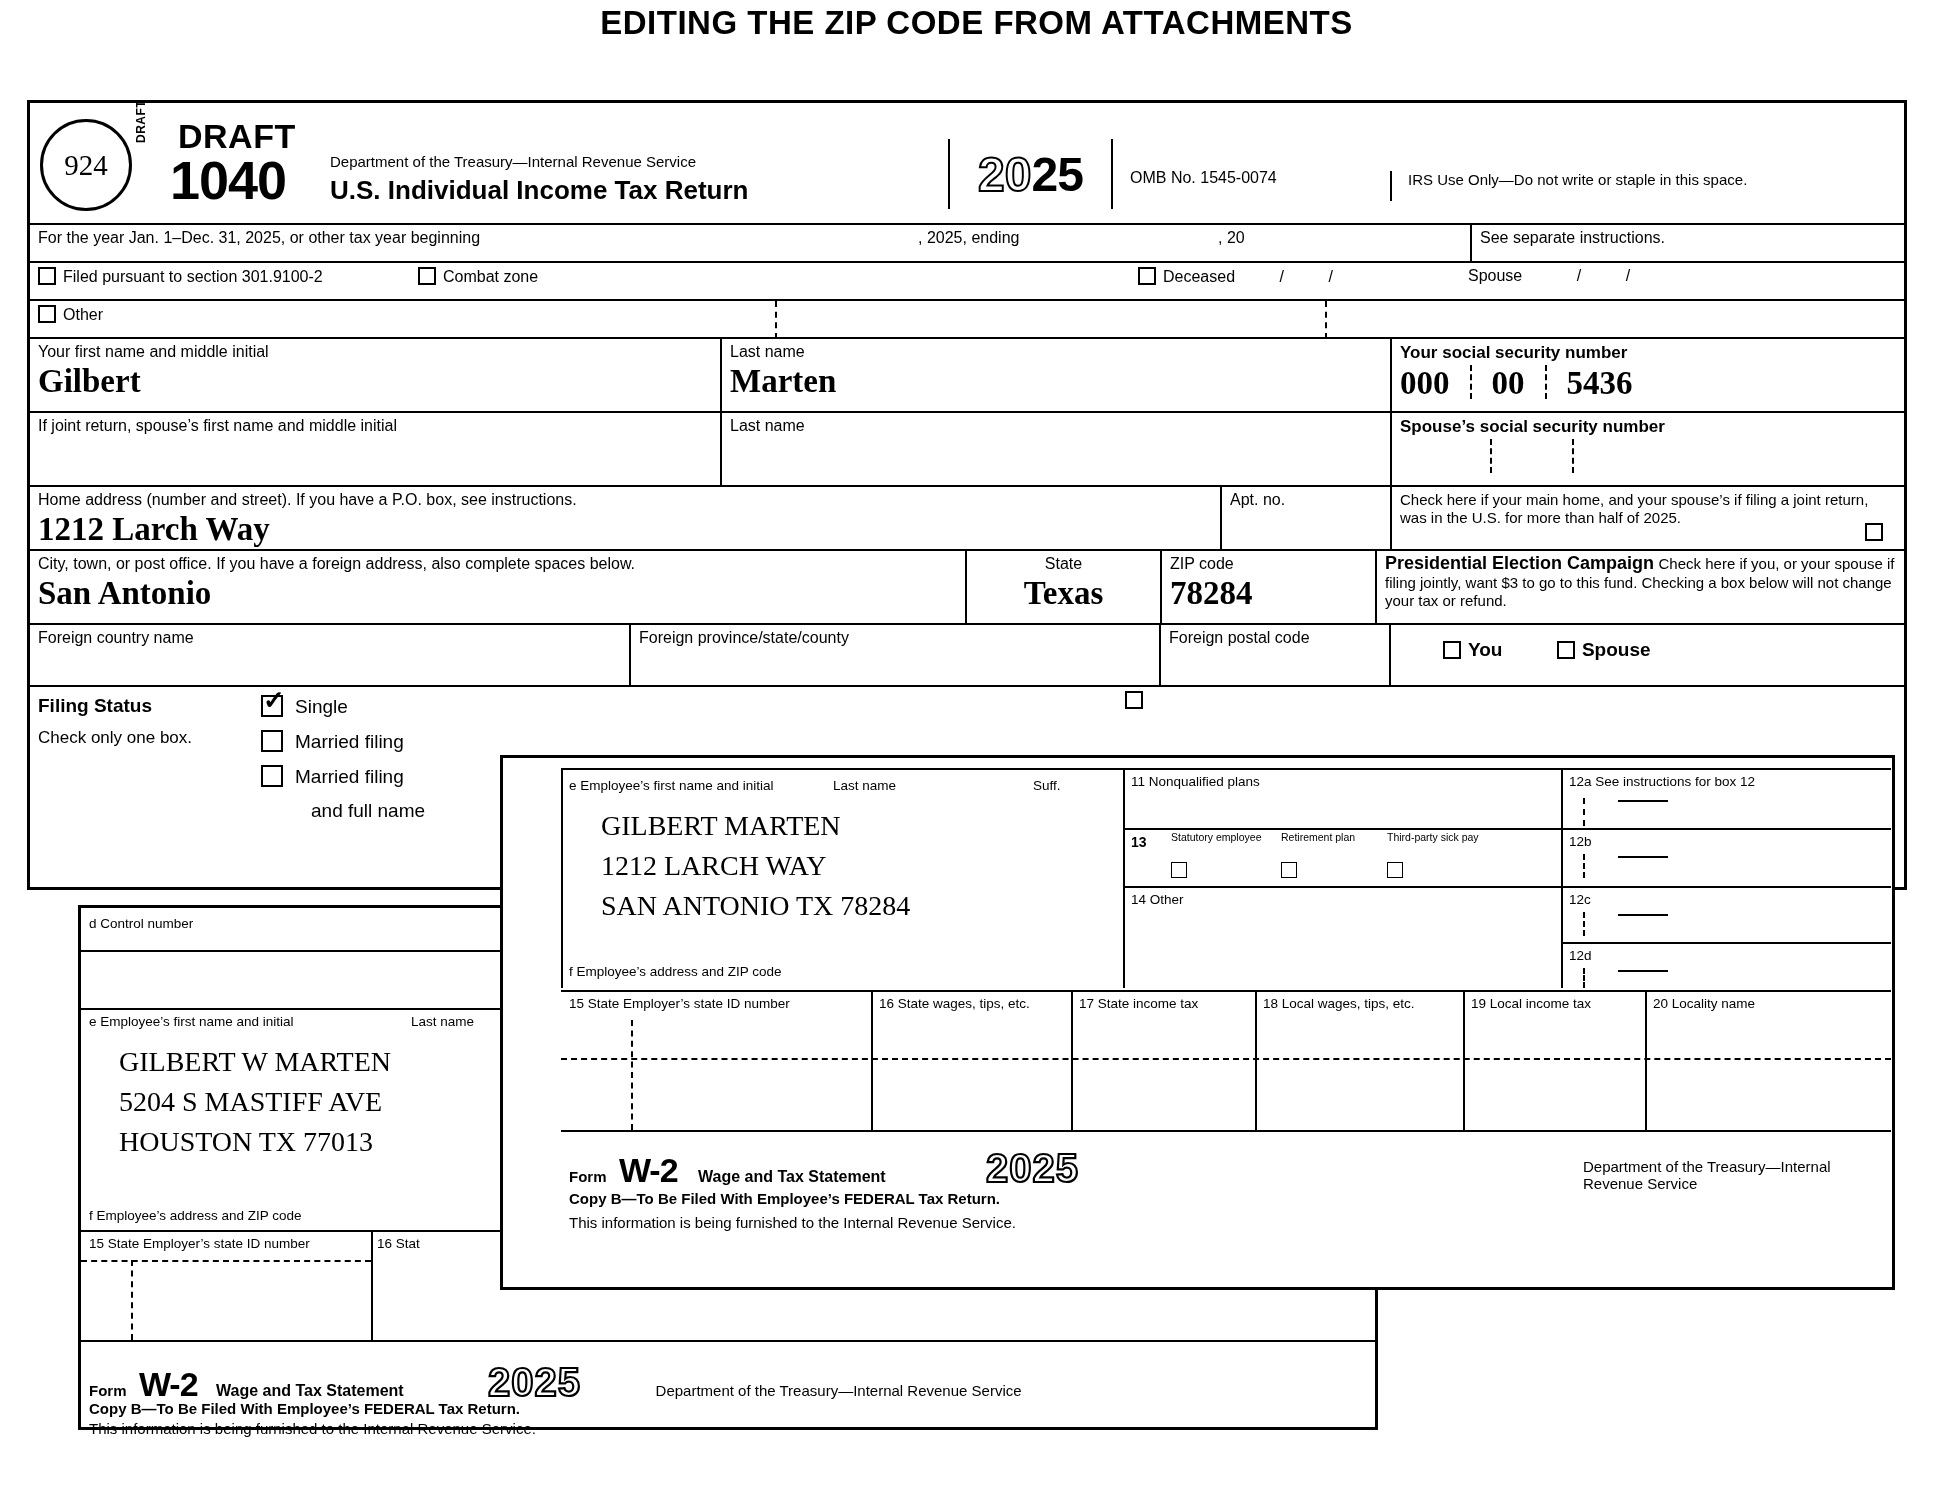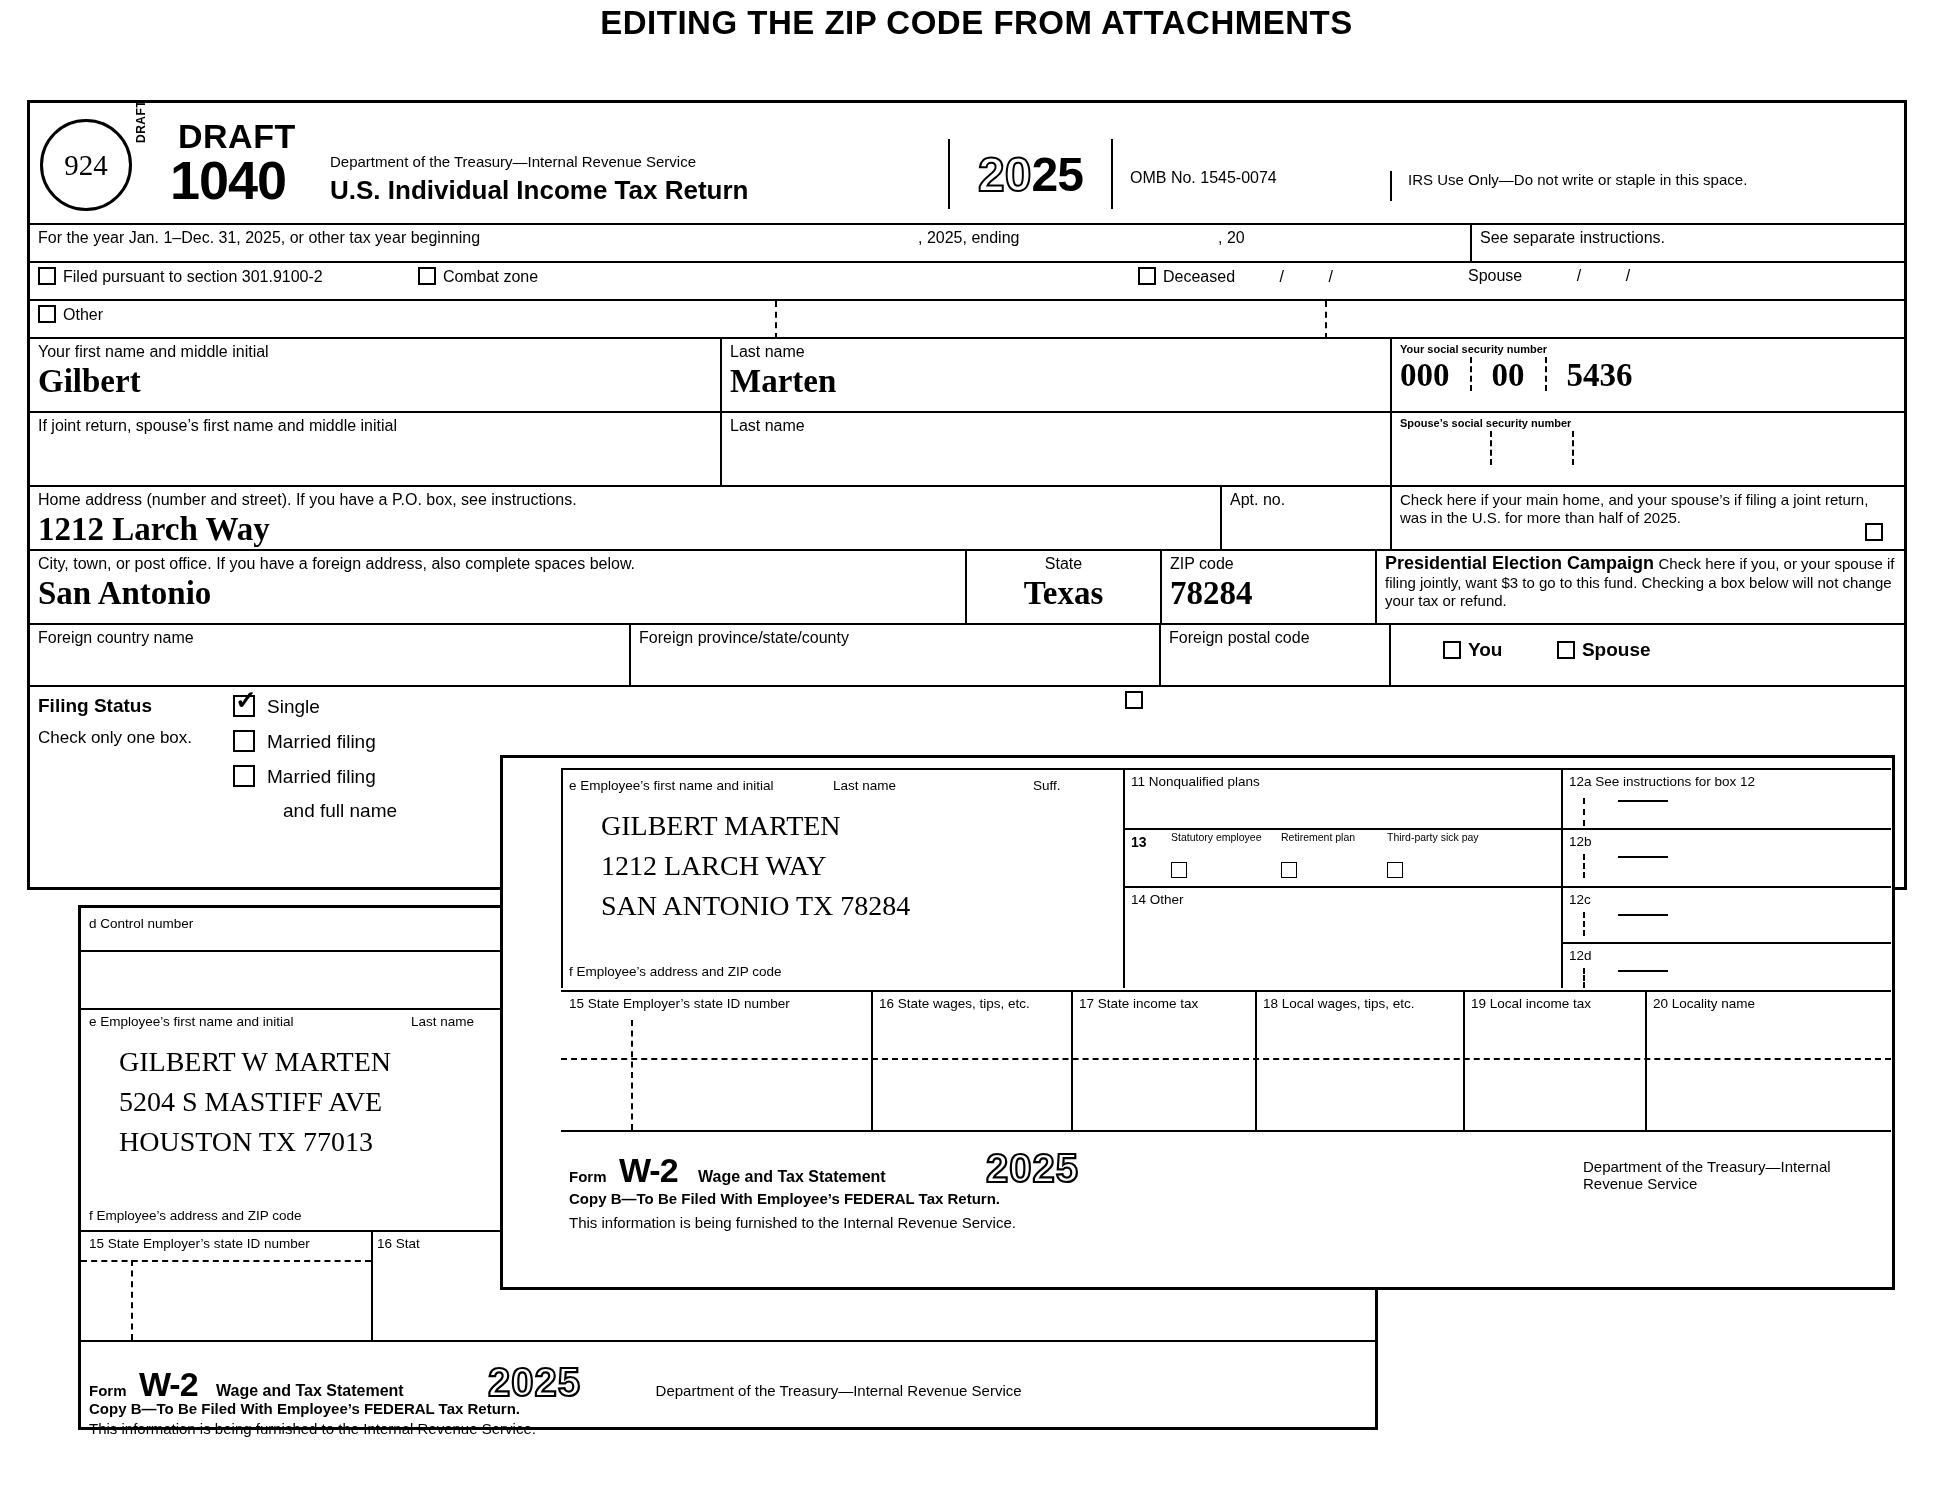--- a/index.html
+++ b/index.html
@@ -107,21 +107,21 @@
   .dashed-v {
     position: absolute; width: 0; border-left: 2px dashed #000;
   }
 
   .names-row { height: 74px; }
   .names-row .n1 { width: 690px; }
   .names-row .n2 { width: 670px; }
   .names-row .n3 { flex: 1; }
   .label-sm { font-size: 16px; display:block; }
   .val-lg { font-family: "Liberation Serif", serif; font-size: 33px; font-weight: bold; display:block; margin-top: 2px; }
-  .ssn-label { font-size: 11px; font-weight: bold; display:block; }
+  .ssn-label { font-size: 17px; font-weight: bold; display:block; }
   .ssn-val {
     font-family: "Liberation Serif", serif; font-size: 33px; font-weight: bold;
     display: flex; gap: 20px; margin-top: 2px;
   }
   .ssn-sep { border-left: 2px dashed #000; height: 34px; }
 
   .addr-row { height: 64px; }
   .addr-row .a1 { width: 1190px; }
   .addr-row .a2 { width: 170px; }
   .addr-row .a3 { flex: 1; font-size: 15px; line-height: 1.22; }
@@ -133,21 +133,21 @@
   .city-row .c4 { flex: 1; }
   .pec-title { font-size: 18px; font-weight: bold; }
   .pec-text { font-size: 15px; line-height: 1.18; }
 
   .foreign-row { height: 62px; }
   .foreign-row .g1 { width: 599px; }
   .foreign-row .g2 { width: 530px; }
   .foreign-row .g3 { width: 230px; }
   .foreign-row .g4 { flex: 1; }
 
-  .filing-row { height: 150px; }
+  .filing-row { height: 150px; gap: 28px; }
   .filing-row .s1 { width: 195px; padding-top: 8px; }
   .filing-row .s2 { flex: 1; }
   .fs-title { font-weight: bold; font-size: 19px; }
   .fs-sub { font-size: 17px; margin-top: 10px; line-height: 1.25; }
   .fs-opt { font-size: 19px; margin-bottom: 12px; }
   .chk-big {
     display: inline-block; width: 22px; height: 22px; border: 2px solid #000;
     vertical-align: -4px; margin-right: 12px; position: relative;
   }
   .chk-big.checked::after {

